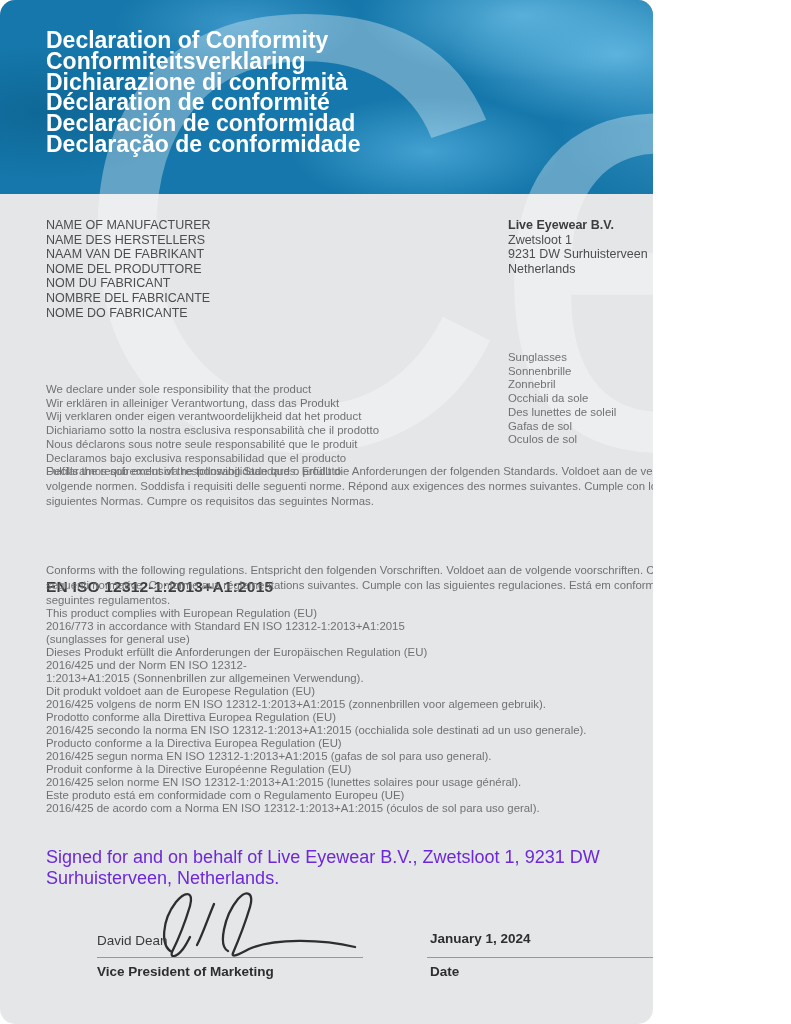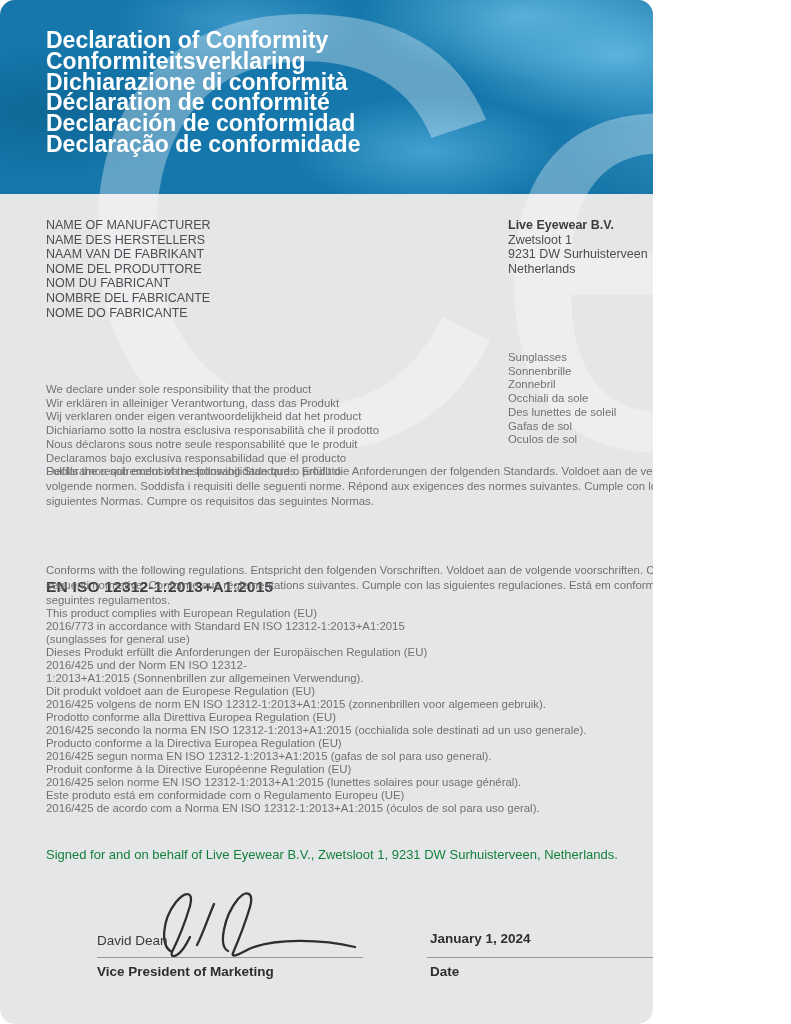--- a/index.html
+++ b/index.html
@@ -35,21 +35,21 @@
   
   .content { position:absolute; inset:0; z-index:2; }
   .abs { position:absolute; }
   .label-line   { font-size:12.5px; line-height:14.6px; color:#4c4d4f; }
   .addr-name    { font-size:12.5px; line-height:14.6px; color:#3c3d3f; font-weight:bold; }
   .addr-line    { font-size:12.5px; line-height:14.6px; color:#4c4d4f; }
   .decl-line    { font-size:11.4px; line-height:13.7px; color:#707173; }
   .para         { font-size:11.4px; line-height:14.9px; color:#707173; width:714px; }
   .std-heading  { font-size:15.5px; font-weight:bold; color:#3c3d3f; letter-spacing:0.2px;margin-top:48px; }
   .comp-line    { font-size:11.4px; line-height:13px; color:#707173; }
-  .signed-line  { font-size:13px; color:#15803d; }
+  .signed-line  { font-size:18px; color:#6d28d9; }
   .sig-name     { font-size:13.5px; color:#3a3a3c;text-align:center; }
   .sig-title    { font-size:13.5px; font-weight:bold; color:#2e2e30; }
   .date-value   { font-size:13.5px; font-weight:bold; color:#2e2e30; }
   .date-label   { font-size:13.5px; font-weight:bold; color:#2e2e30; }
   .rule { border-top:1px solid #97989a; height:0; }
 </style>
 </head>
 <body>
 
 <div class="page">

